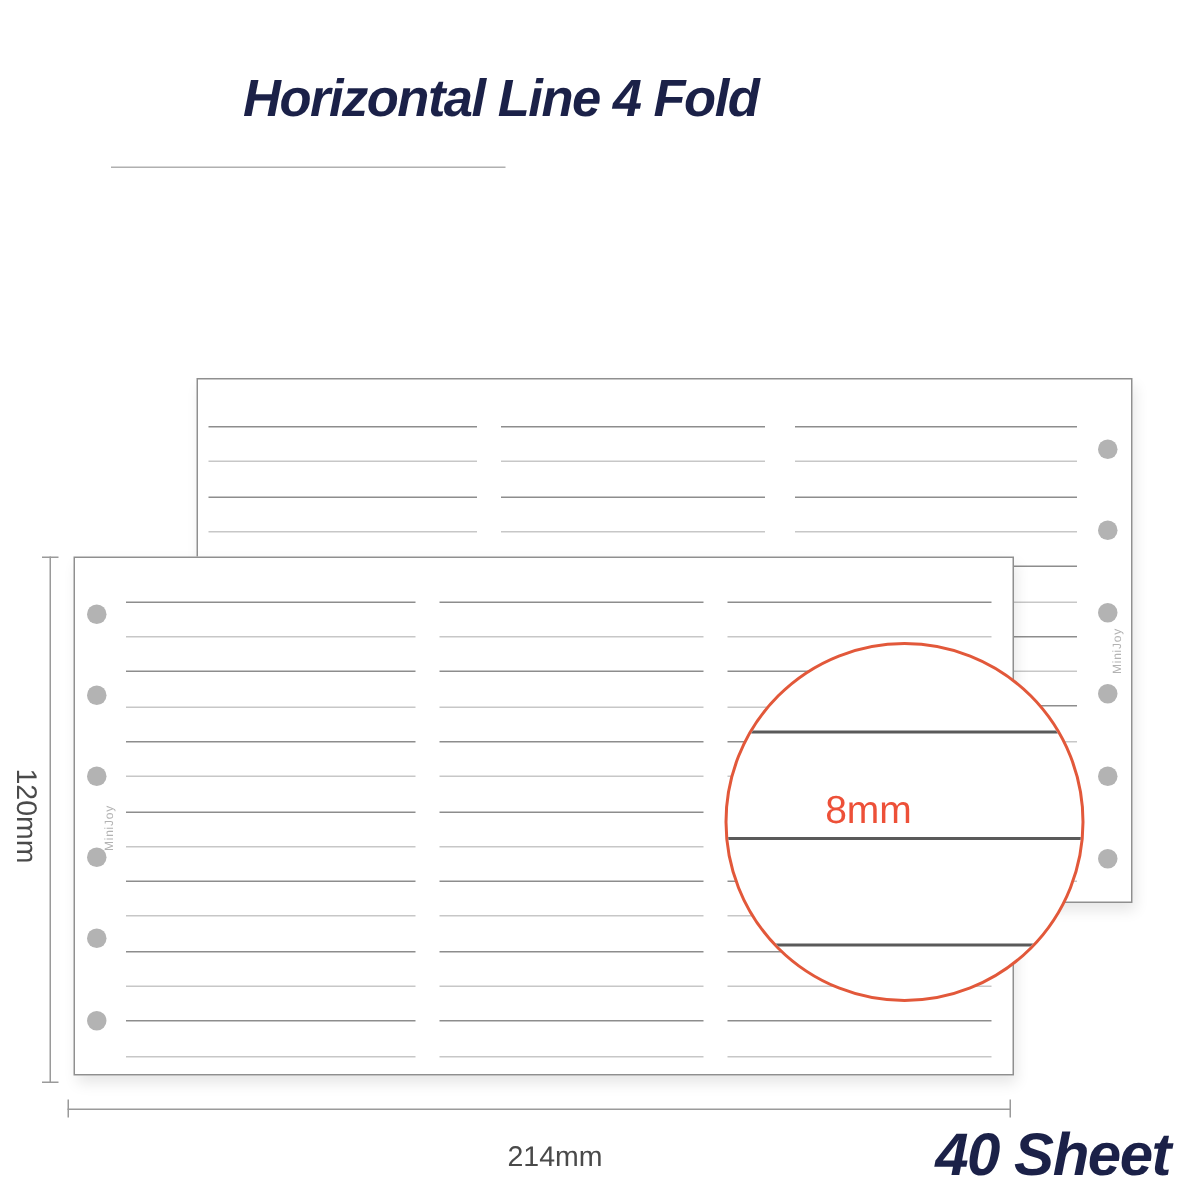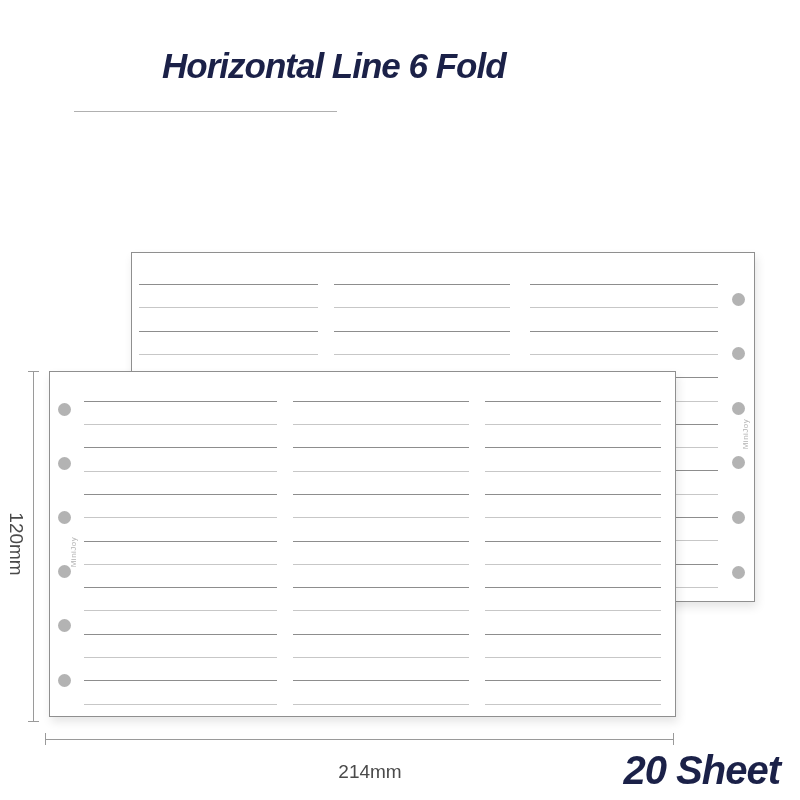--- a/index.html
+++ b/index.html
@@ -145,21 +145,21 @@
     color: var(--accent-navy, #1b2148);
     white-space: nowrap;
     z-index: 5;
   }
 </style>
 </head>
 <body>
 
 <div id="page-root">
 
-  <div class="page-title">Horizontal Line 6 Fold</div>
+  <div class="page-title">Horizontal Line 4 Fold</div>
   <div class="title-underline"></div>
 
   <div class="sheet" id="back-sheet">
     <span class="brand-watermark" style="left:613px; top:181px;">MiniJoy</span>
   <div class="rule dark" style="top: 31px; left: 7px; width: 179px;"></div>
       <div class="rule dark" style="top: 31px; left: 202px; width: 176px;"></div>
       <div class="rule dark" style="top: 31px; left: 398px; width: 188px;"></div>
       <div class="rule light" style="top: 54.31px; left: 7px; width: 179px;"></div>
       <div class="rule light" style="top: 54.31px; left: 202px; width: 176px;"></div>
       <div class="rule light" style="top: 54.31px; left: 398px; width: 188px;"></div>
@@ -252,26 +252,32 @@
       <div class="rule light" style="top: 331.73px; left: 243px; width: 176px;"></div>
       <div class="rule light" style="top: 331.73px; left: 435px; width: 176px;"></div>
       <div class="hole" style="left: 7.5px; top: 30.5px;"></div>
       <div class="hole" style="left: 7.5px; top: 84.7px;"></div>
       <div class="hole" style="left: 7.5px; top: 138.9px;"></div>
       <div class="hole" style="left: 7.5px; top: 193.1px;"></div>
       <div class="hole" style="left: 7.5px; top: 247.3px;"></div>
       <div class="hole" style="left: 7.5px; top: 301.5px;"></div>
     </div>
 
+  <div class="magnifier">
+    <div class="mag-line" style="top:57px;"></div>
+    <div class="mag-line" style="top:128px;"></div>
+    <div class="mag-line" style="top:199px;"></div>
+    <span class="mag-label">8mm</span>
+  </div>
 
   <div class="dim-line" id="vdim-line"></div>
   <div class="dim-tick" id="vdim-tick-top"></div>
   <div class="dim-tick" id="vdim-tick-bottom"></div>
   <span class="dim-label" id="height-label">120mm</span>
 
   <div class="dim-line" id="hdim-line"></div>
   <div class="dim-tick" id="hdim-tick-left"></div>
   <div class="dim-tick" id="hdim-tick-right"></div>
   <span class="dim-label" id="width-label">214mm</span>
 
-  <div class="sheet-count">20 Sheet</div>
+  <div class="sheet-count">40 Sheet</div>
 
 </div>
 
 </body></html>

